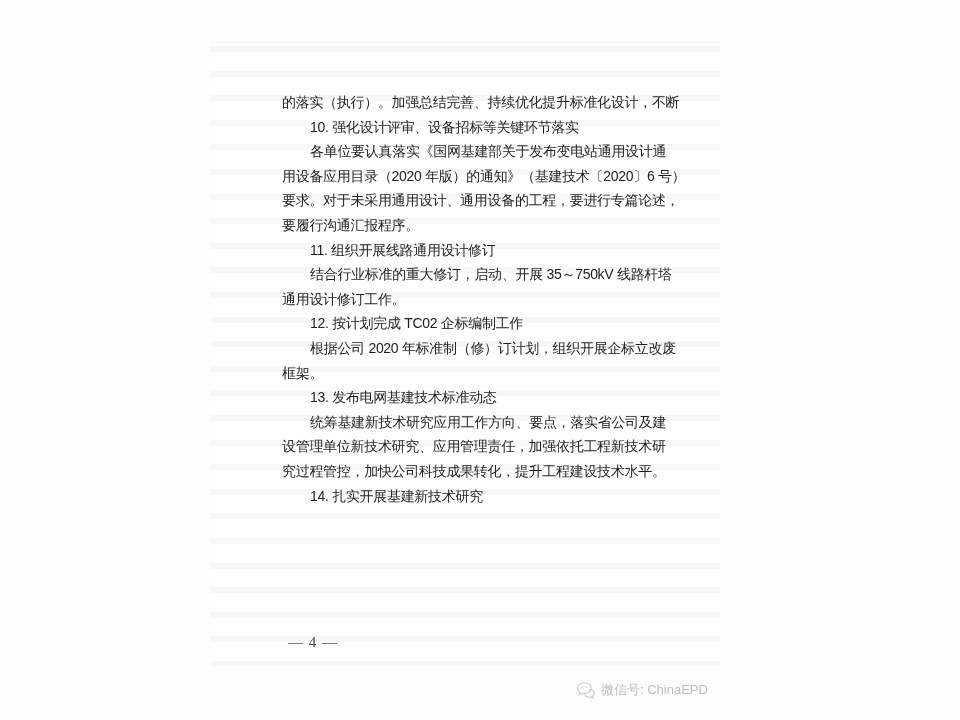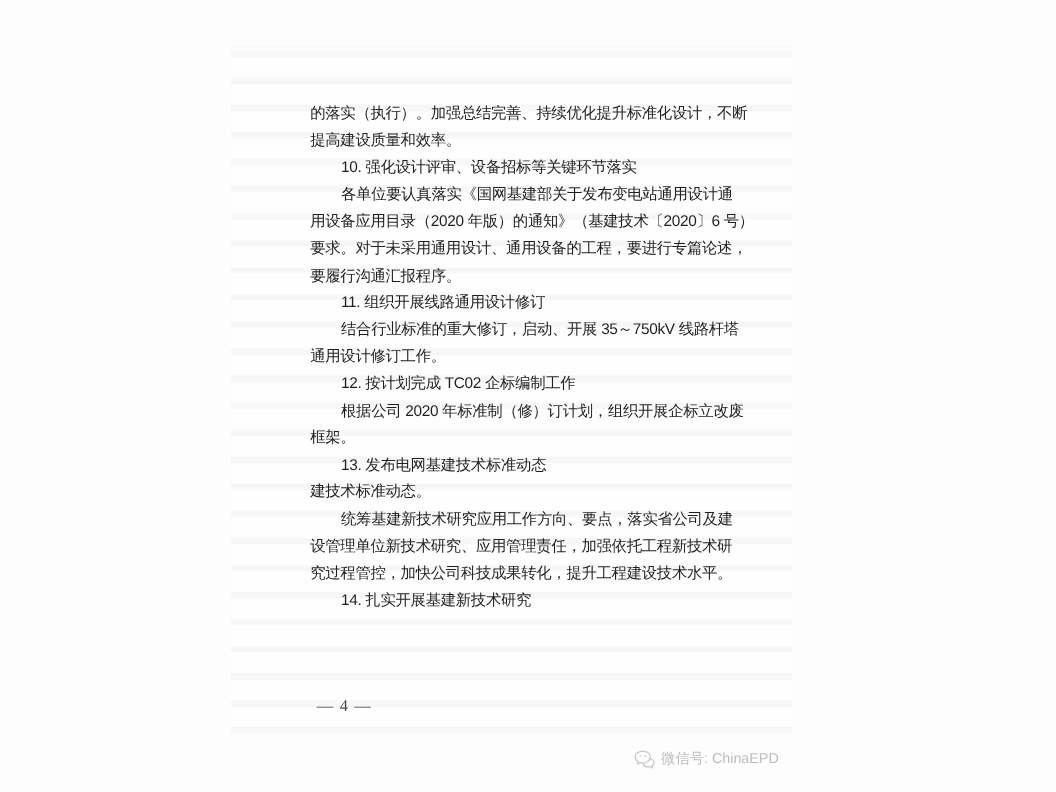--- a/index.html
+++ b/index.html
@@ -83,34 +83,32 @@
 </style>
 </head>
 <body>
 
 <div class="canvas">
 
   <div class="page-scan"></div>
 
   <div class="text-block" id="text-block">
       <div class="text-line">的落实（执行）。加强总结完善、持续优化提升标准化设计，不断</div>
-      <div class="text-line">提高建设质量和效率。</div>
       <div class="text-line bold indent">10.  强化设计评审、设备招标等关键环节落实</div>
       <div class="text-line indent">各单位要认真落实《国网基建部关于发布变电站通用设计通</div>
       <div class="text-line">用设备应用目录（2020 年版）的通知》（基建技术〔2020〕6 号）</div>
       <div class="text-line">要求。对于未采用通用设计、通用设备的工程，要进行专篇论述，</div>
       <div class="text-line">要履行沟通汇报程序。</div>
       <div class="text-line bold indent">11.  组织开展线路通用设计修订</div>
       <div class="text-line indent">结合行业标准的重大修订，启动、开展 35～750kV 线路杆塔</div>
       <div class="text-line">通用设计修订工作。</div>
       <div class="text-line bold indent">12.  按计划完成 TC02 企标编制工作</div>
       <div class="text-line indent">根据公司 2020 年标准制（修）订计划，组织开展企标立改废</div>
       <div class="text-line">框架。</div>
       <div class="text-line bold indent">13.  发布电网基建技术标准动态</div>
-      <div class="text-line">建技术标准动态。</div>
       <div class="text-line indent">统筹基建新技术研究应用工作方向、要点，落实省公司及建</div>
       <div class="text-line">设管理单位新技术研究、应用管理责任，加强依托工程新技术研</div>
       <div class="text-line">究过程管控，加快公司科技成果转化，提升工程建设技术水平。</div>
       <div class="text-line bold indent">14.  扎实开展基建新技术研究</div>
     </div>
 
   <div class="page-number">— 4 —</div>
 
   <div class="watermark">
     <span class="wm-icon">

